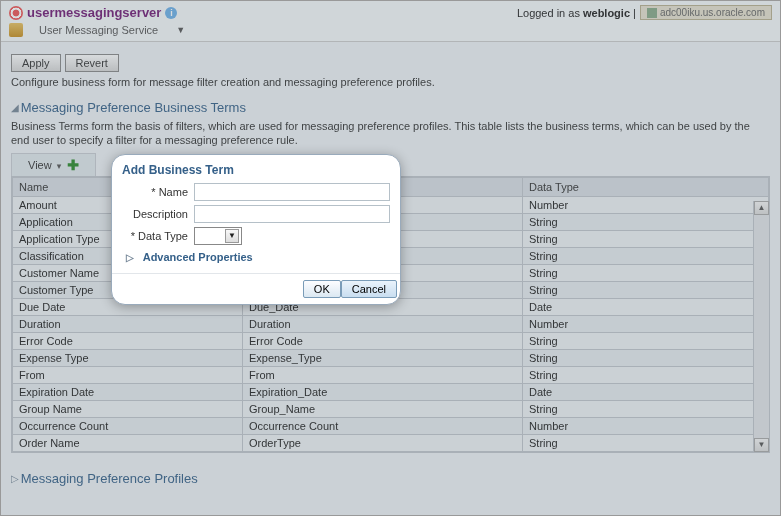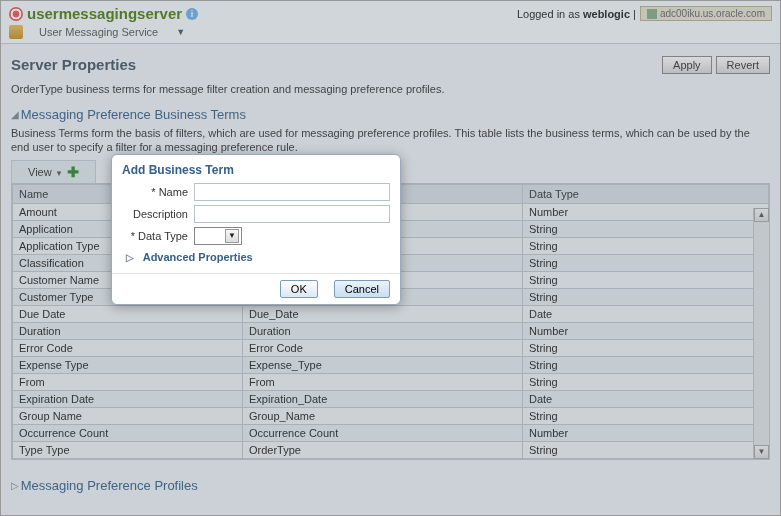--- a/index.html
+++ b/index.html
@@ -2,21 +2,21 @@
 <html><head>
 <meta charset="utf-8">
 <style>
 * { box-sizing: border-box; margin: 0; padding: 0; }
 body { font-family: Tahoma, Arial, sans-serif; font-size: 11px; color: #222; background: #eef2f6; position: relative; width: 781px; height: 516px; overflow: hidden; border: 1px solid #999; }
 .overlay { position: absolute; inset: 0; background: rgba(100,110,120,0.25); z-index: 50; }
 .header { background: #f5f8fa; border-bottom: 1px solid #ccc; padding: 4px 8px; position: relative; }
 .header-row1 { display: flex; justify-content: space-between; align-items: center; }
 .header-left { display: flex; align-items: center; gap: 4px; }
 .target-icon { width: 14px; height: 14px; background: radial-gradient(circle, #e55 35%, #fff 36% 55%, #e55 56%); border-radius: 50%; }
-.server-name { font-weight: bold; font-size: 15px; color: #4d7c0f; }
+.server-name { font-weight: bold; font-size: 13px; color: #701a75; }
 .info-icon { width: 12px; height: 12px; border-radius: 50%; background: #6cb0e8; color: #fff; font-size: 9px; text-align: center; line-height: 12px; font-weight: bold; }
 .header-right { display: flex; align-items: center; gap: 4px; font-size: 11px; }
 .host-box { background: #e6e1cf; border: 1px solid #b8b090; padding: 1px 6px; display: flex; align-items: center; gap: 3px; font-size: 10px; color: #666; }
 .host-icon { width: 10px; height: 10px; background: #8a8; }
 .header-row2 { display: flex; justify-content: space-between; align-items: center; margin-top: 3px; }
 .breadcrumb { display: flex; align-items: center; gap: 16px; }
 .srv-icon { width: 14px; height: 14px; background: linear-gradient(#e8c060,#c89020); border-radius: 2px; }
 .breadcrumb-text { color: #555; }
 .dropdown-arrow { font-size: 9px; color: #555; margin-left: 2px; }
 .refresh-text { color: #333; }
@@ -39,31 +39,31 @@
 table.grid th { background: #d9dee4; border: 1px solid #c0c6cc; text-align: left; padding: 3px 6px; font-weight: normal; color: #333; font-size: 11px; }
 table.grid td { border: 1px solid #c0c6cc; padding: 2px 6px; font-size: 11px; white-space: nowrap; overflow: hidden; }
 table.grid tr:nth-child(even) td { background: #e6ebef; }
 table.grid tr:nth-child(odd) td { background: #eef2f5; }
 .scroll-wrap { position: relative; border: 1px solid #c0c6cc; }
 .fake-scroll { position: absolute; right: 0; top: 24px; bottom: 0; width: 16px; background: #e2e5e8; border-left: 1px solid #c0c6cc; }
 .fake-scroll .arrow { height: 14px; background: linear-gradient(#f5f5f5,#ddd); border: 1px solid #aaa; font-size: 8px; text-align: center; line-height: 12px; color: #555; }
 .fake-scroll .track { position: absolute; top: 15px; bottom: 15px; left: 0; right: 0; }
 .fake-scroll .arrow.bottom { position: absolute; bottom: 0; left: 0; right: 0; }
 .bottom-section { margin-top: 18px; }
-.modal { position: absolute; left: 110px; top: 153px; width: 290px; background: #fff; border: 1px solid #9ab; box-shadow: 0 2px 12px rgba(0,0,0,0.3); z-index: 100; border-radius: 6px; }
+.modal { position: absolute; left: 110px; top: 153px; width: 290px; background: #fff; border: 1px solid #9ab; box-shadow: 0 2px 12px rgba(0,0,0,0.3); z-index: 100; border-radius: 14px; }
 .modal-head { padding: 8px 10px 6px; font-weight: bold; font-size: 12px; color: #356089; }
 .modal-body { padding: 0 10px 6px; }
 .form-row { display: flex; align-items: center; margin-bottom: 4px; }
 .form-label { width: 72px; text-align: right; padding-right: 6px; color: #333; }
 .req::before { content: "* "; color: #333; }
 .form-input { flex: 1; border: 1px solid #b5c0c8; height: 18px; padding: 1px 3px; font-size: 11px; }
 .select-wrap { width: 48px; height: 18px; border: 1px solid #888; display: flex; align-items: center; justify-content: flex-end; padding-right: 2px; background: #fff; }
 .select-arrow { width: 14px; height: 14px; background: linear-gradient(#f8f8f8,#ddd); border: 1px solid #999; font-size: 8px; text-align: center; line-height: 12px; }
 .adv-row { display: flex; align-items: center; gap: 9px; margin: 6px 0 4px 4px; color: #356089; font-weight: bold; font-size: 11px; cursor: pointer; }
-.modal-foot { border-top: 1px solid #e2e6ea; padding: 6px 10px; display: flex; justify-content: flex-end; gap: 16px; }
+.modal-foot { border-top: 1px solid #e2e6ea; padding: 6px 3px; display: flex; justify-content: flex-end; gap: 0; }
 .mbtn { background: linear-gradient(#fdfdff,#dbe8f2); border: 1px solid #7a9cb8; padding: 2px 10px; font-size: 11px; cursor: pointer; border-radius: 2px; }
 .mbtn.cancel { background: linear-gradient(#eaf3fb,#c9def0); }
 </style>
 </head>
 <body>
 
 <div class="header">
   <div class="header-row1">
     <div class="header-left">
       <span class="target-icon"></span>
@@ -82,27 +82,26 @@
     <div class="breadcrumb">
       <span class="srv-icon"></span>
       <span class="breadcrumb-text">User Messaging Service</span>
       <span class="dropdown-arrow">▼</span>
     </div>
   </div>
 </div>
 
 <div class="content">
   <div class="top-row">
-    <div class="page-title">Server Properties</div>
     <div class="buttons-tr">
       <button class="btn">Apply</button>
       <button class="btn">Revert</button>
     </div>
   </div>
-  <div class="desc-text">OrderType business terms for message filter creation and messaging preference profiles.</div>
+  <div class="desc-text">Configure business form for message filter creation and messaging preference profiles.</div>
 
   <div class="section-head">
     <span class="tri tri-down"></span>
     <span>Messaging Preference Business Terms</span>
   </div>
   <div class="section-desc">Business Terms form the basis of filters, which are used for messaging preference profiles. This table lists the business terms, which can be used by the end user to specify a filter for a messaging preference rule.</div>
 
   <div class="toolbar">
     <span class="view-link"><span>View</span> <span class="dropdown-arrow">▾</span></span>
     <span class="plus-icon">✚</span>
@@ -182,21 +181,21 @@
             <td>Group Name</td>
             <td>Group_Name</td>
             <td>String</td>
           </tr>
           <tr>
             <td>Occurrence Count</td>
             <td>Occurrence Count</td>
             <td>Number</td>
           </tr>
           <tr>
-            <td>Type Type</td>
+            <td>Order Name</td>
             <td>OrderType</td>
             <td>String</td>
           </tr>
         </tbody>
     </table>
     <div class="fake-scroll">
       <div class="arrow">▲</div>
       <div class="track"></div>
       <div class="arrow bottom">▼</div>
     </div>

